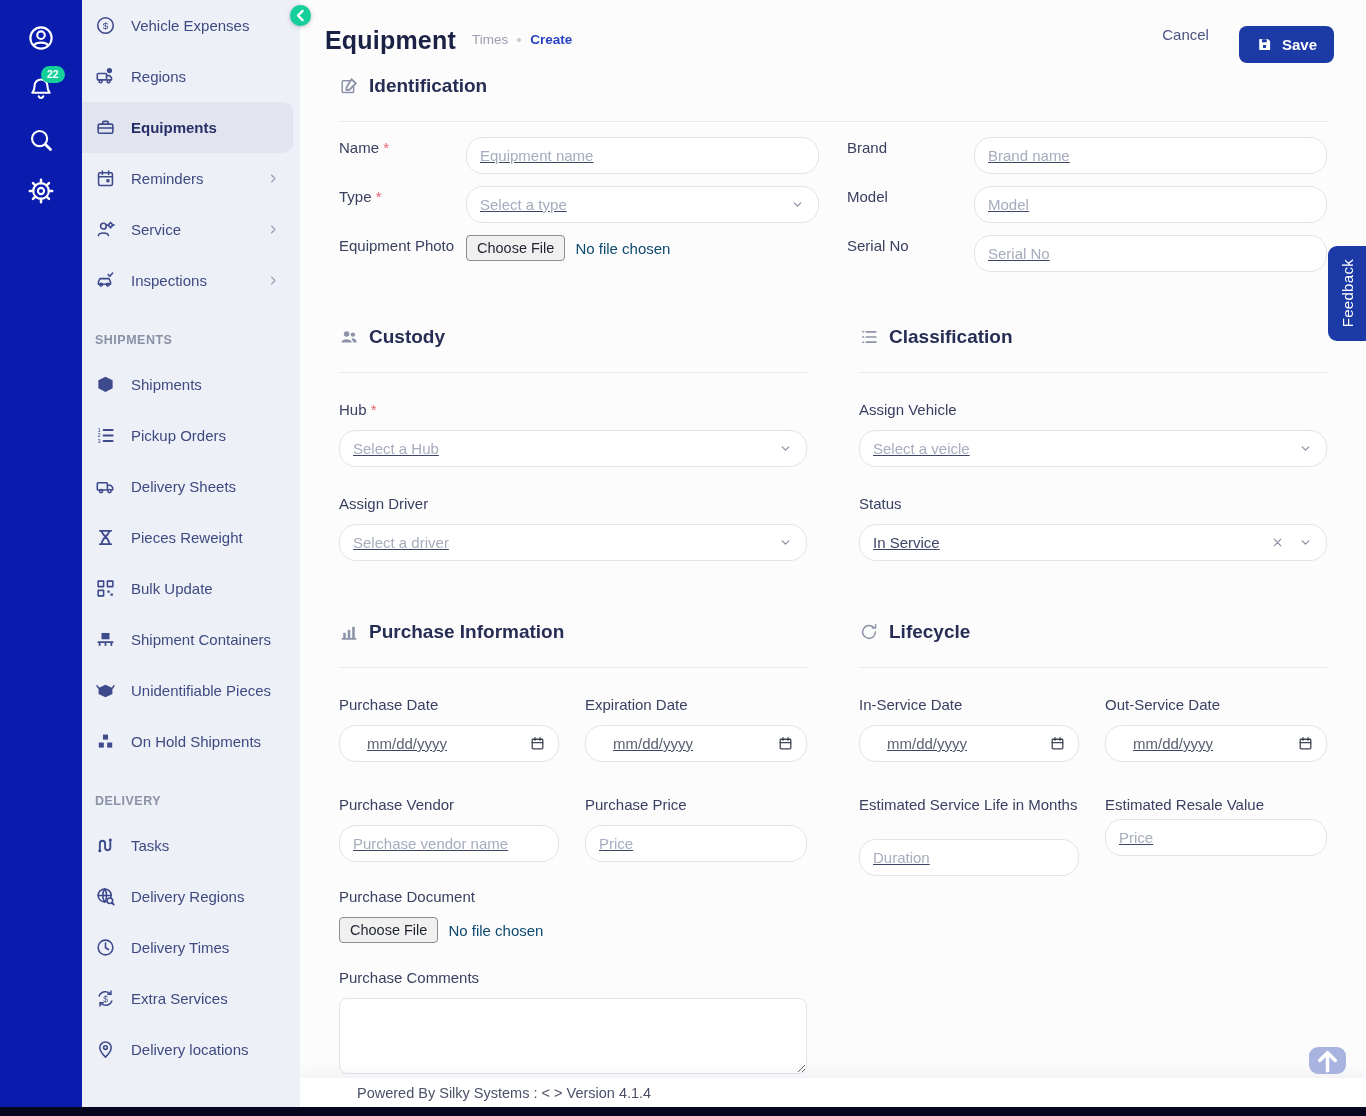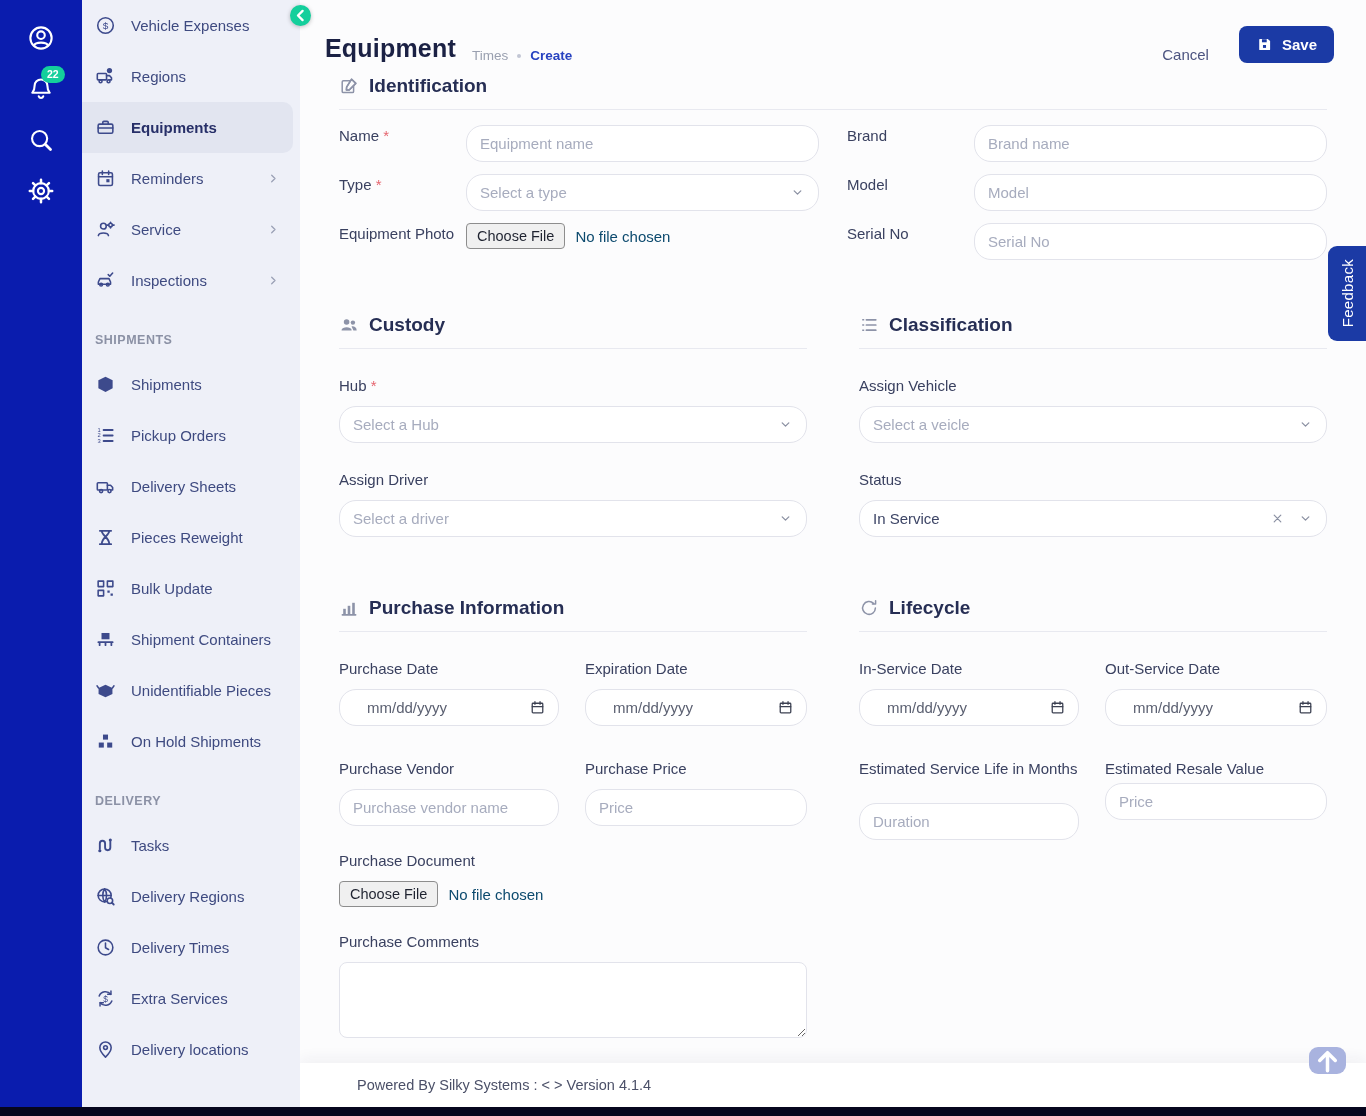--- a/index.html
+++ b/index.html
@@ -34,54 +34,54 @@
 
   .collapse-btn { position:absolute; left:290px; top:5px; width:21px; height:21px;
                   border-radius:50%; background:#14cf9c; z-index:10; color:#fff;
                   display:flex; align-items:center; justify-content:center;
                   box-shadow:0 1px 4px rgba(0,0,0,.25); cursor:pointer; }
   .collapse-btn svg { width:13px; height:13px; }
 
   
   .main { position:absolute; left:300px; top:0; right:0; height:1107px;
           background:#fcfcfd; display:flex; flex-direction:column; }
-  .page-header { display:flex; align-items:flex-end; padding:26px 32px 12px 25px; }
+  .page-header { display:flex; align-items:flex-start; padding:26px 32px 12px 25px; }
   .page-title { font-size:25px; font-weight:700; color:#1b2144; letter-spacing:.2px; }
   .breadcrumb { display:flex; align-items:center; gap:9px; margin-left:16px;
                 font-size:13.5px; margin-top:6px; }
   .bc-list { color:#9aa0b0; cursor:pointer; }
   .bc-dot { width:4px; height:4px; border-radius:50%; background:#c2c6d4; }
   .bc-create { color:#2742c0; font-weight:700; cursor:pointer; }
   .spacer { flex:1; }
   .cancel-link { color:#4c5480; font-size:15px; margin-right:30px; cursor:pointer; }
   .save-btn { display:flex; align-items:center; gap:9px; background:#1b3aa5;
               color:#fff; font-size:15px; font-weight:700; height:37px;
               padding:0 17px; border:none; border-radius:8px; cursor:pointer;
               font-family:inherit; }
   .save-btn .ic { width:17px; height:17px; }
   .save-btn svg { width:100%; height:100%; }
 
   .form-wrap { flex:1; padding:0 39px; }
   .section-title { display:flex; align-items:center; gap:10px; font-size:19px;
-                   font-weight:700; color:#262e54; padding-bottom:12px;
+                   font-weight:700; color:#262e54; padding-bottom:24px;
                    border-bottom:1px solid #e8e9f0; }
   .s-icon { width:20px; height:20px; color:#8d93a8; flex:none; }
   .s-icon svg { width:100%; height:100%; }
 
   .ident-grid { display:grid; grid-template-columns:1fr 1fr; column-gap:28px;
                 row-gap:12px; margin-top:15px; }
   .f-inline { display:flex; align-items:flex-start; }
   .f-inline .lbl { width:127px; flex:none; padding-right:10px; }
   .lbl { font-size:15px; color:#3a4160; line-height:1.4; }
   .req { color:#e5646e; }
   .control { flex:1; min-width:0; }
 
   .input { width:100%; height:37px; border:1px solid #e2e3eb; border-radius:17px;
            background:#fff; font-size:15px; color:#3d4566; padding:0 13px;
-           font-family:inherit; outline:none; }
+           font-family:inherit; outline:none;text-decoration:underline; }
   input.input::placeholder { color:#a7acbe; }
   .selectbox { display:flex; align-items:center; justify-content:space-between;
                cursor:pointer; }
   .ph { color:#a7acbe; }
   .val { color:#3d4566; }
   .chev { width:15px; height:15px; color:#8a90a2; flex:none; }
   .chev svg { width:100%; height:100%; }
   .sel-right { display:flex; align-items:center; gap:13px; }
   .x-clear { width:15px; height:15px; color:#8a90a2; cursor:pointer; }
   .x-clear svg { width:100%; height:100%; }

